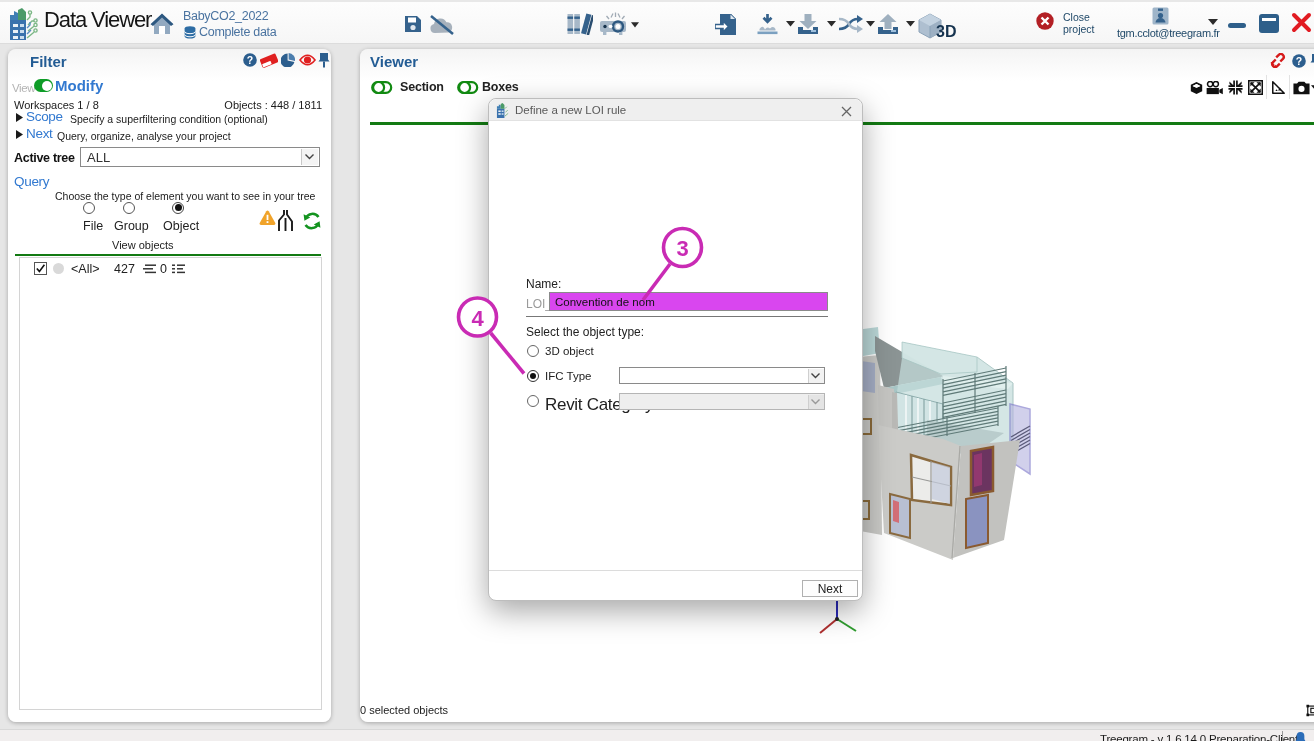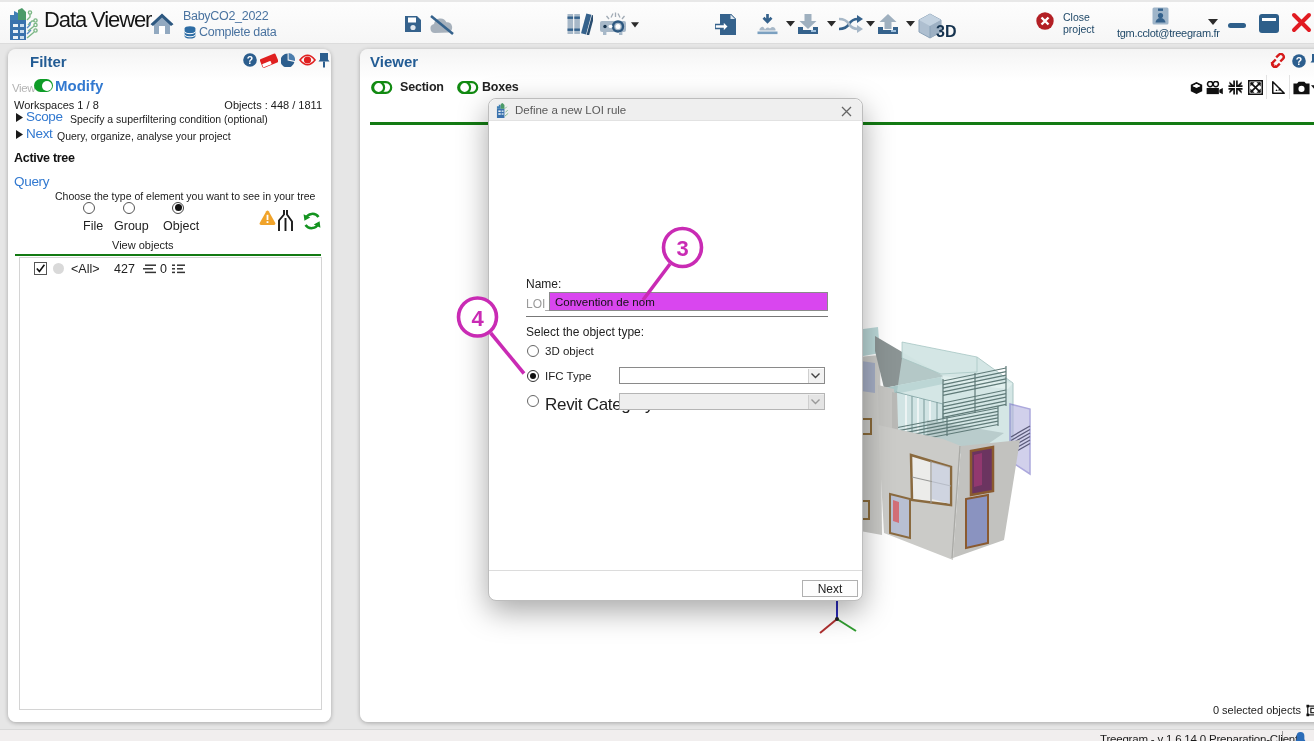--- a/index.html
+++ b/index.html
@@ -216,20 +216,27 @@
 <div class="abs" style="left:18px;top:60px;font-size:13.5px;letter-spacing:-0.3px;color:#3279d0">Scope</div>
 <div class="abs sm" style="left:62px;top:64px;font-size:10.5px">Specify a superfiltering condition (optional)</div>
 
 <svg class="abs" style="left:8px;top:81px" width="7" height="9" viewBox="0 0 7 9">
       <polygon points="0,0 7,4.5 0,9" fill="#1a1a1a"></polygon>
     </svg>
 <div class="abs" style="left:18px;top:77px;font-size:13.5px;letter-spacing:-0.3px;color:#3279d0">Next</div>
 <div class="abs sm" style="left:49px;top:81px;font-size:10.5px">Query, organize, analyse your project</div>
 
 <div class="abs" style="left:6px;top:102px;font-size:12.5px;letter-spacing:-0.3px;font-weight:bold;color:#111">Active tree</div>
+<div class="abs" style="left:72px;top:97.5px;width:240px;height:20px;background:#fff;border:1px solid #8a8a8a">
+  <div class="abs" style="left:6px;top:2px;font-size:13px;color:#333">ALL</div>
+  <div class="abs" style="right:1px;top:1px;width:17px;height:16px;background:#f4f4f4;border-left:1px solid #c8c8c8"></div>
+  <svg class="abs" style="right:5px;top:6px" width="9" height="6" viewBox="0 0 9 6">
+        <path d="M0.5 0.5 L4.5 4.5 L8.5 0.5" stroke="#444" stroke-width="1.4" fill="none"></path>
+      </svg>
+</div>
 
 <div class="abs" style="left:6px;top:125px;font-size:13.5px;letter-spacing:-0.3px;color:#3279d0">Query</div>
 <div class="abs sm" style="left:47px;top:141px;font-size:10.5px">Choose the type of element you want to see in your tree</div>
 
 <div class="abs" style="left:75px;top:152.5px;width:12px;height:12px;border:1px solid #555;border-radius:50%;background:#fff"></div>
 <div class="abs" style="left:115px;top:152.5px;width:12px;height:12px;border:1px solid #555;border-radius:50%;background:#fff"></div>
 <div class="abs" style="left:164px;top:152.5px;width:12px;height:12px;border:1px solid #444;border-radius:50%;background:#fff"></div>
 <div class="abs" style="left:166.5px;top:155px;width:7px;height:7px;border-radius:50%;background:#111"></div>
 <div class="abs" style="left:75px;top:170px;font-size:12.5px;color:#222">File</div>
 <div class="abs" style="left:106px;top:170px;font-size:12.5px;color:#222">Group</div>
@@ -435,21 +442,21 @@
  <polygon points="39,175 45,177 45,198 39,196" fill="#d85a60" opacity=".8"></polygon>
  <polygon points="112,174 134,170 134,218 112,223" fill="#8a93c0" stroke="#8a5a30" stroke-width="2"></polygon>
 </svg>
 
 <svg class="abs" style="left:455px;top:546px" width="45" height="42" viewBox="0 0 45 42">
  <line x1="22" y1="24" x2="22" y2="2" stroke="#2a2ab8" stroke-width="2"></line>
  <line x1="22" y1="24" x2="5" y2="38" stroke="#b03030" stroke-width="2"></line>
  <line x1="22" y1="24" x2="41" y2="36" stroke="#2f9e2f" stroke-width="2"></line>
  <circle cx="22" cy="24" r="2" fill="#222"></circle>
 </svg>
-<div class="abs" style="left:0;top:655px;width:941px;text-align:right;font-size:11px;color:#222">0 selected objects</div>
+<div class="abs" style="left:0;top:655px;width:941px;text-align:left;font-size:11px;color:#222">0 selected objects</div>
 <svg class="abs" style="left:946px;top:655px" width="15" height="13" viewBox="0 0 17 14">
  <rect x="2" y="2" width="13" height="10" fill="none" stroke="#111" stroke-width="1.3"></rect>
  <rect x="5.5" y="4.5" width="6" height="5" fill="none" stroke="#111" stroke-width="1.3"></rect>
  <rect x="0.5" y="0.5" width="3" height="3" fill="#111"></rect>
       <rect x="13.5" y="0.5" width="3" height="3" fill="#111"></rect>
  <rect x="0.5" y="10.5" width="3" height="3" fill="#111"></rect>
       <rect x="13.5" y="10.5" width="3" height="3" fill="#111"></rect>
 </svg>
 
 <div class="abs" style="left:128px;top:49px;width:375px;height:503px;background:#fff;border:1px solid #bdbdbd;border-radius:8px;box-shadow:0 10px 30px rgba(0,0,0,.35)">

